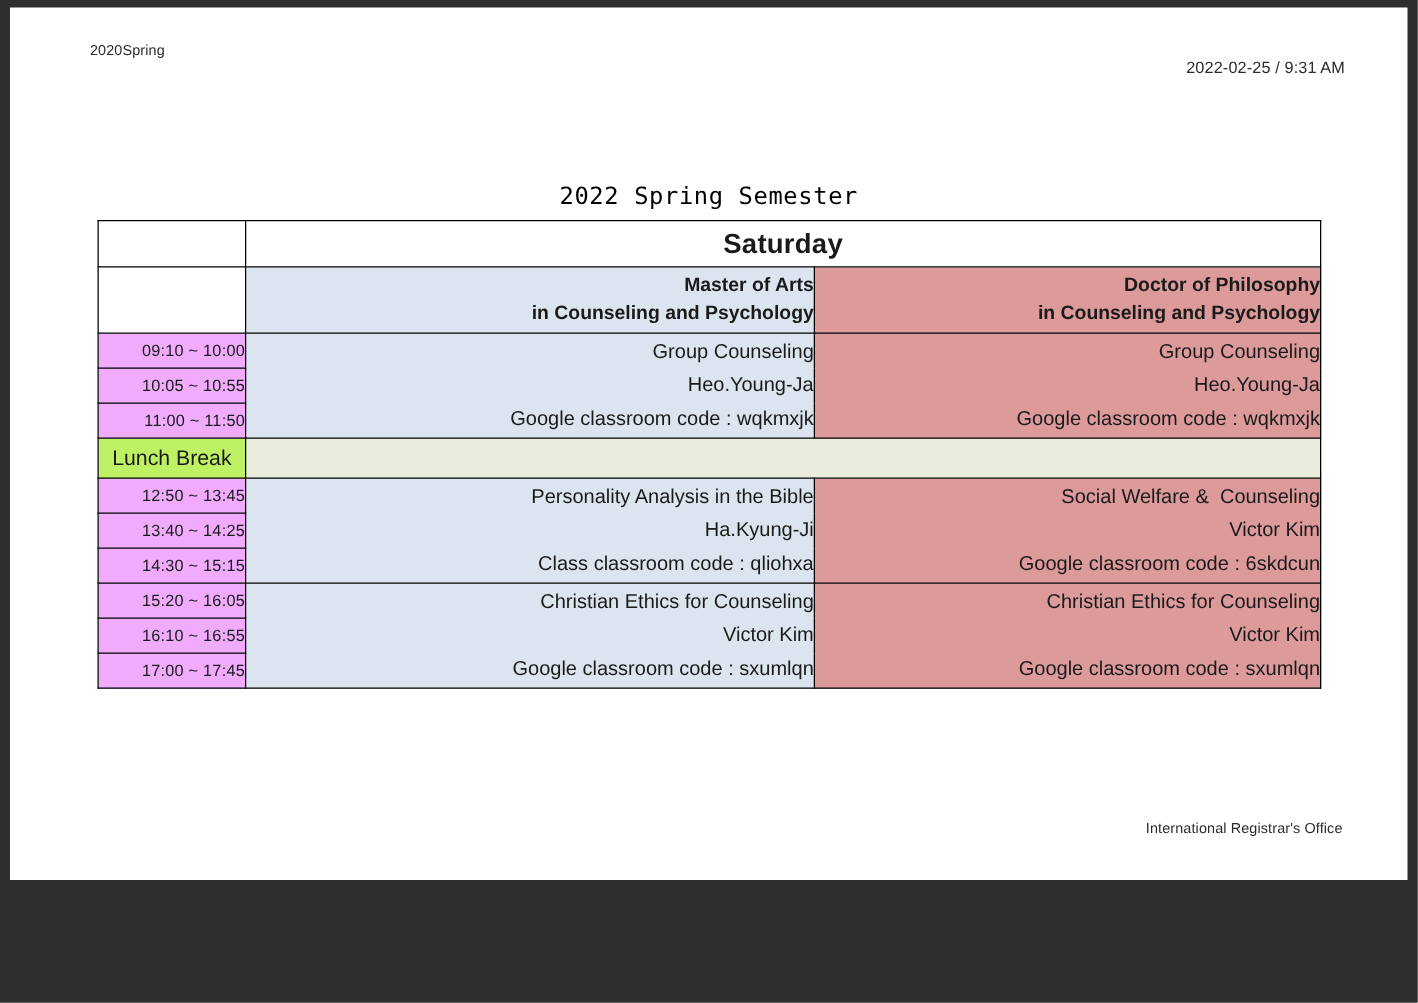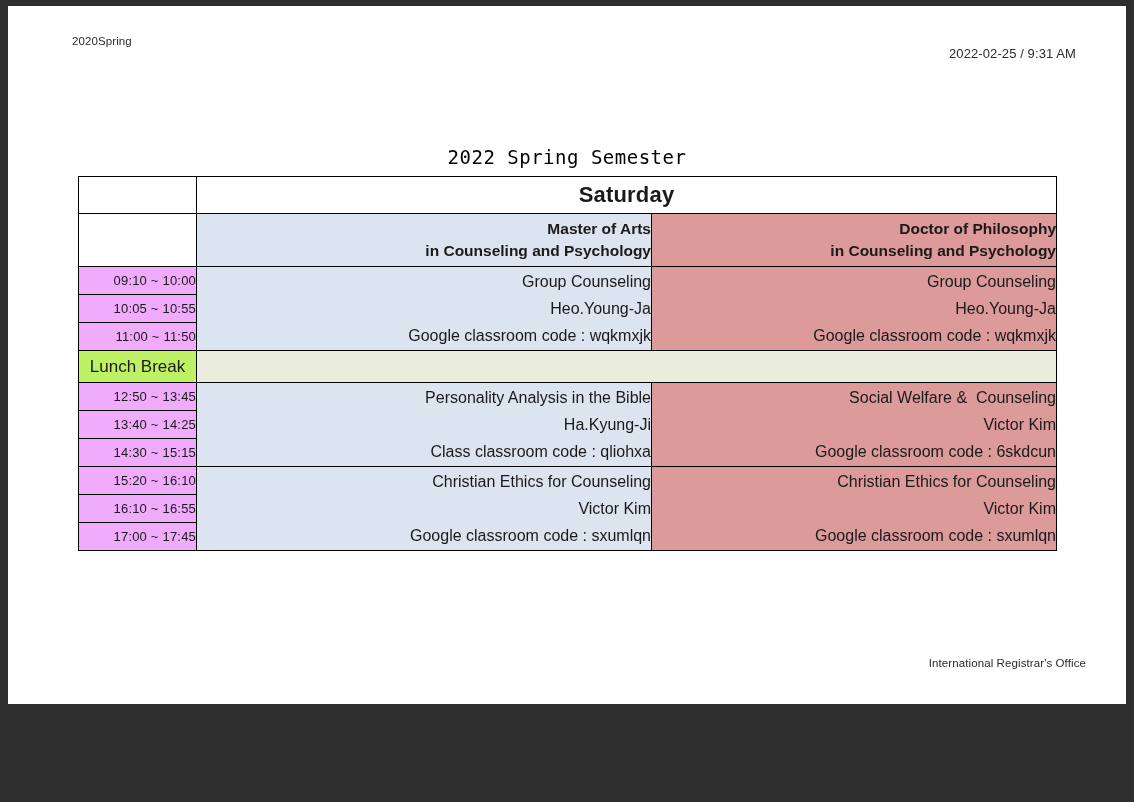--- a/index.html
+++ b/index.html
@@ -136,21 +136,21 @@
   td.course.phd { background: #dc9a9a; }
   td.course .ln {
     font-size: 16px;
     line-height: 27px;
     white-space: pre;
     color: #1a1a1a;
   }
   
   .footer {
     position: absolute;
-    right: 40px;
+    right: 52px;
     bottom: 35px;
     font-size: 11.5px;
     color: #2b2b2b;
     letter-spacing: .1px;
   }
 </style>
 </head>
 <body>
 
 <div class="page">
@@ -225,21 +225,21 @@
           </td>
         </tr>
         <tr>
           <td class="timecell">13:40 ~ 14:25</td>
         </tr>
         <tr>
           <td class="timecell">14:30 ~ 15:15</td>
         </tr>
 
         <tr>
-          <td class="timecell">15:20 ~ 16:10</td>
+          <td class="timecell">15:20 ~ 16:05</td>
           <td class="course ma" rowspan="3">
             <div class="ln">Christian Ethics for Counseling</div>
             <div class="ln">Victor Kim</div>
             <div class="ln">Google classroom code : sxumlqn</div>
           </td>
           <td class="course phd" rowspan="3">
             <div class="ln">Christian Ethics for Counseling</div>
             <div class="ln">Victor Kim</div>
             <div class="ln">Google classroom code : sxumlqn</div>
           </td>

